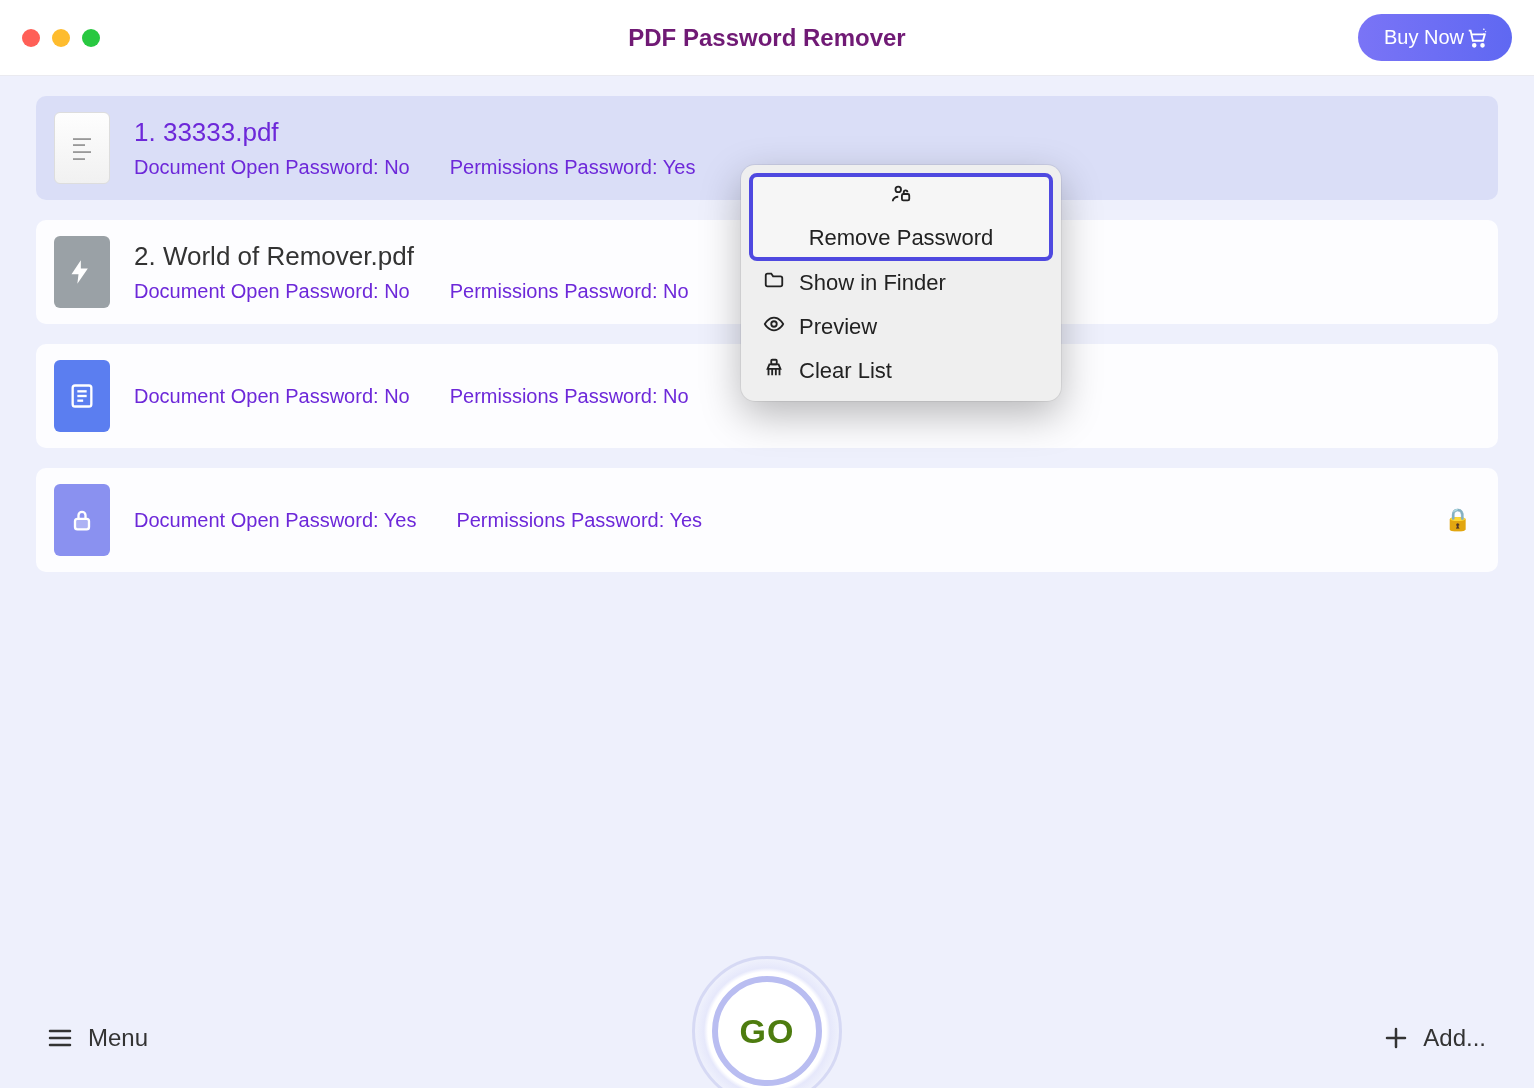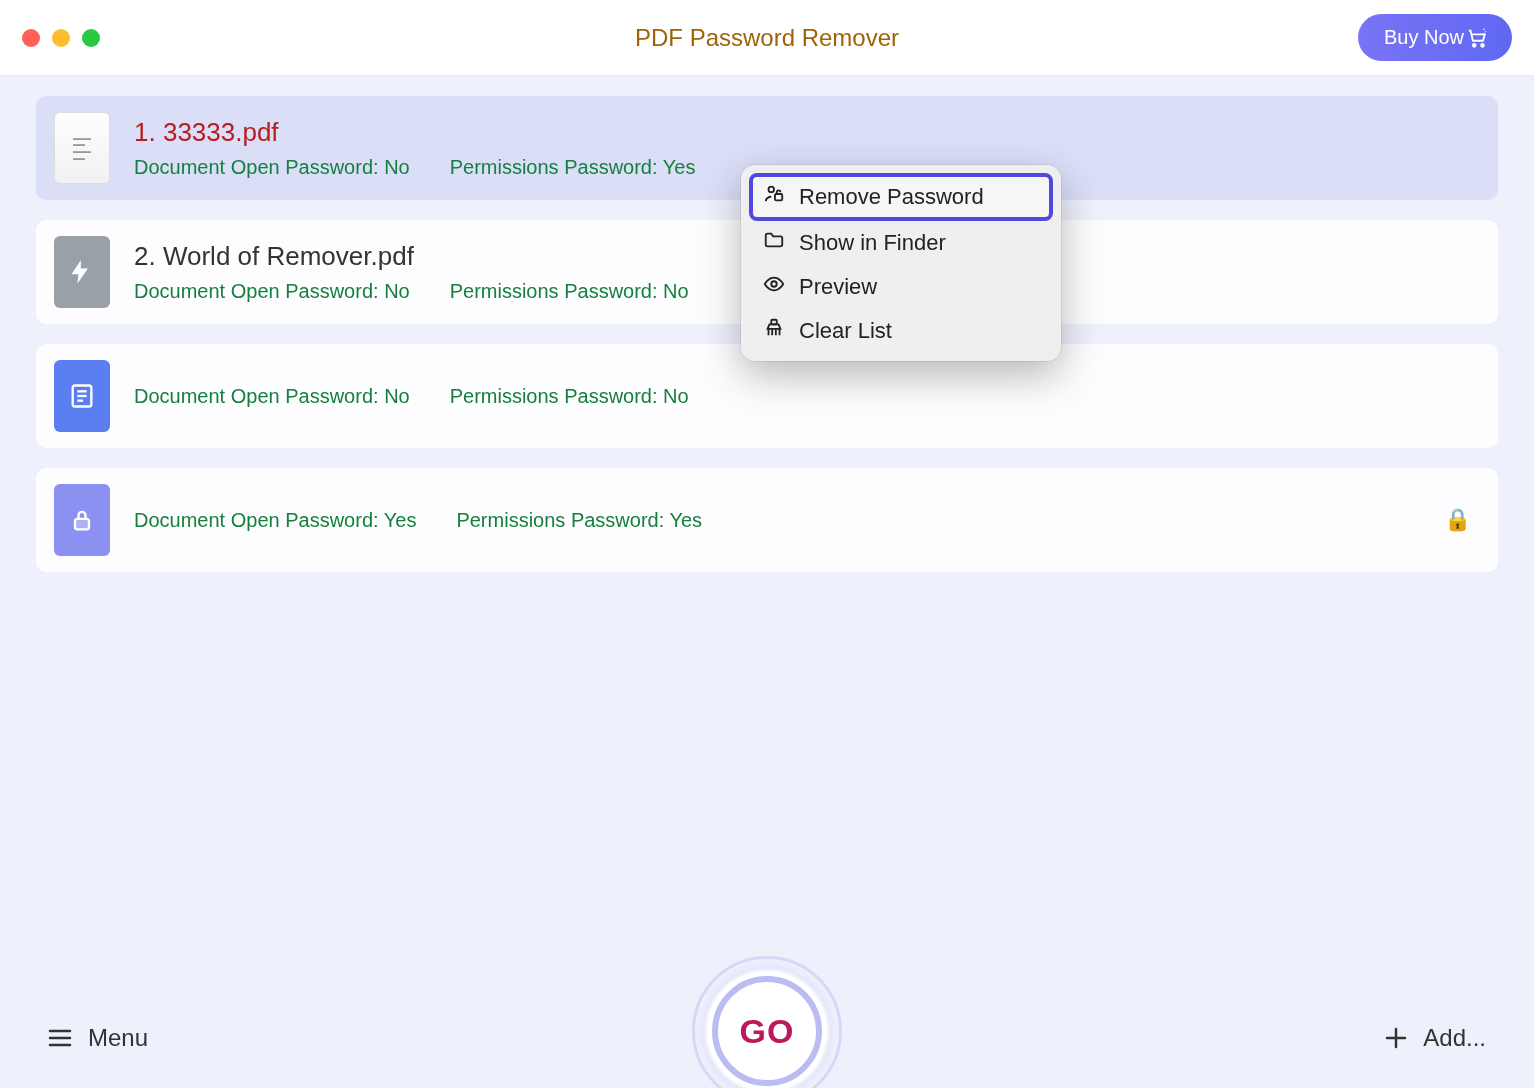--- a/index.html
+++ b/index.html
@@ -20,21 +20,21 @@
   position: relative;
   border-bottom: 1px solid #eaeaf0;
 }
 .traffic-lights { display: flex; gap: 12px; }
 .traffic-dot { width: 18px; height: 18px; border-radius: 50%; }
 .dot-close { background: #ff5f57; }
 .dot-min { background: #febc2e; }
 .dot-max { background: #28c840; }
 .title {
   position: absolute; left: 50%; transform: translateX(-50%);
-  font-size: 24px; color: #a16207; font-weight: 400;
+  font-size: 24px; color: #701a75; font-weight: 700;
 }
 .buy-now {
   margin-left: auto;
   background: linear-gradient(90deg, #7a74f6 0%, #5f68f2 100%);
   color: #fff;
   border: none;
   border-radius: 30px;
   padding: 12px 22px 12px 26px;
   font-size: 20px;
   display: flex; align-items: center; 
@@ -59,22 +59,22 @@
   flex-shrink: 0;
   display:flex; align-items:center; justify-content:center;
 }
 .thumb-doc { background: linear-gradient(#fefefe,#f1f1f1); border:1px solid #ddd; font-size:6px; color:#999; overflow:hidden; padding:4px; }
 .thumb-gray { background: #9aa1a6; color:#fff; }
 .thumb-blue { background: #5b7ef0; color:#fff; }
 .thumb-purple { background: #8a91f0; color:#fff; }
 .thumb svg { width: 28px; height: 28px; }
 .file-info { flex: 1; }
 .file-title { font-size: 26px; color: #333; margin-bottom: 8px; font-weight: 500; }
-.file-row.selected .file-title { color: #b91c1c; }
-.file-meta { font-size: 20px; color: #15803d; display:flex; gap: 40px; }
+.file-row.selected .file-title { color: #6d28d9; }
+.file-meta { font-size: 20px; color: #6d28d9; display:flex; gap: 40px; }
 .lock-badge { font-size: 22px; }
 
 .context-menu {
   position: absolute;
   top: 165px; left: 741px;
   width: 320px;
   background: #efefef;
   border-radius: 14px;
   box-shadow: 0 14px 40px rgba(0,0,0,0.28), 0 0 0 1px rgba(0,0,0,0.06);
   padding: 8px;
@@ -83,20 +83,21 @@
   display: flex; align-items: center; gap: 14px;
   padding: 8px 14px;
   border-radius: 8px;
   font-size: 22px; color: #222;
   cursor: pointer;
 }
 .menu-item.highlighted {
   border: 4px solid #4f49e0;
   background: #f6f6f6;
   padding: 6px 10px;
+  flex-direction: column;
 }
 .menu-item svg { width: 22px; height: 22px; flex-shrink:0; }
 
 .footer {
   position: absolute;
   bottom: 0; left: 0; right: 0;
   height: 100px;
   display: flex; align-items: center; justify-content: space-between;
   padding: 0 48px;
 }
@@ -111,21 +112,21 @@
   border-radius: 50%;
   background: radial-gradient(circle, #fff 58%, #e6e8fb 62%, transparent 70%);
   display:flex; align-items:center; justify-content:center;
   border: 3px solid #d6d9f4;
 }
 .go-inner {
   width: 110px; height: 110px; border-radius: 50%;
   border: 6px solid #b9bdf1;
   background: #fff;
   display:flex; align-items:center; justify-content:center;
-  font-size: 34px; font-weight: 700; color: #be185d; letter-spacing: 1px;
+  font-size: 34px; font-weight: 700; color: #4d7c0f; letter-spacing: 1px;
 }
 </style>
 </head>
 <body>
 
 <div class="titlebar">
   <div class="traffic-lights">
     <div class="traffic-dot dot-close"></div>
     <div class="traffic-dot dot-min"></div>
     <div class="traffic-dot dot-max"></div>

